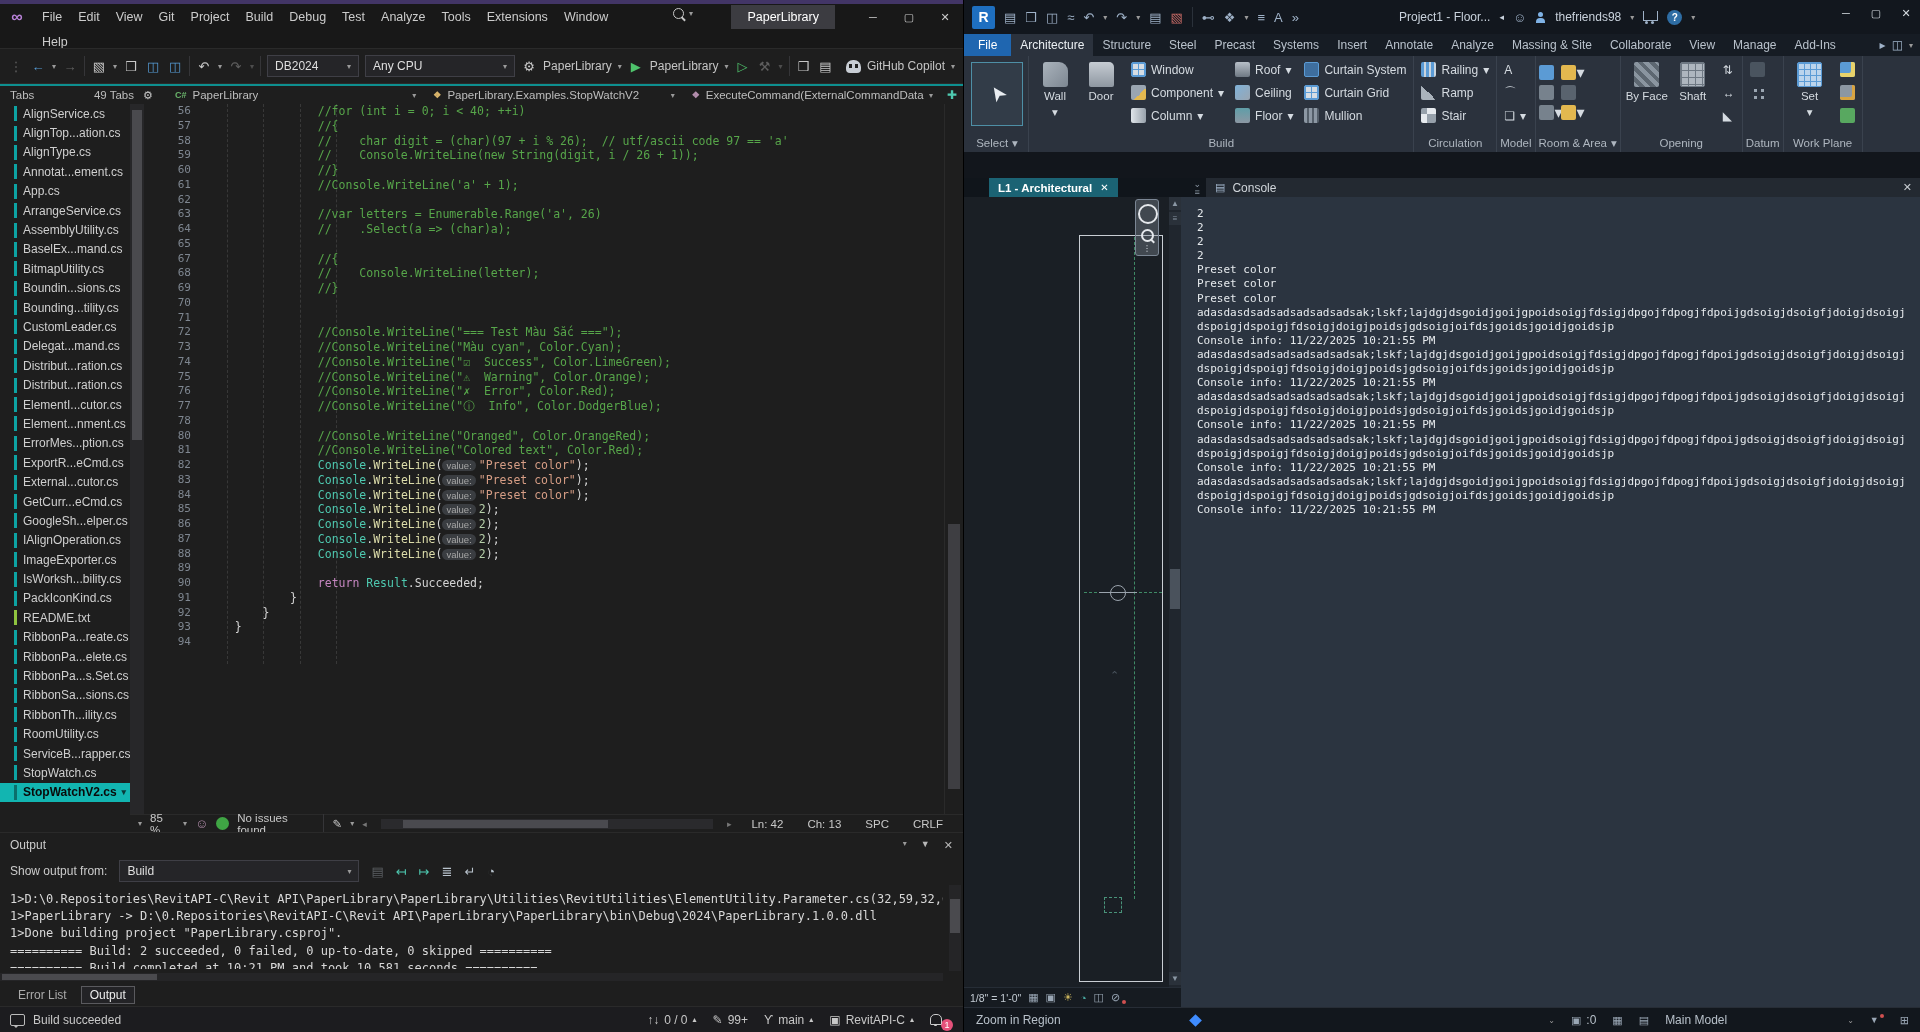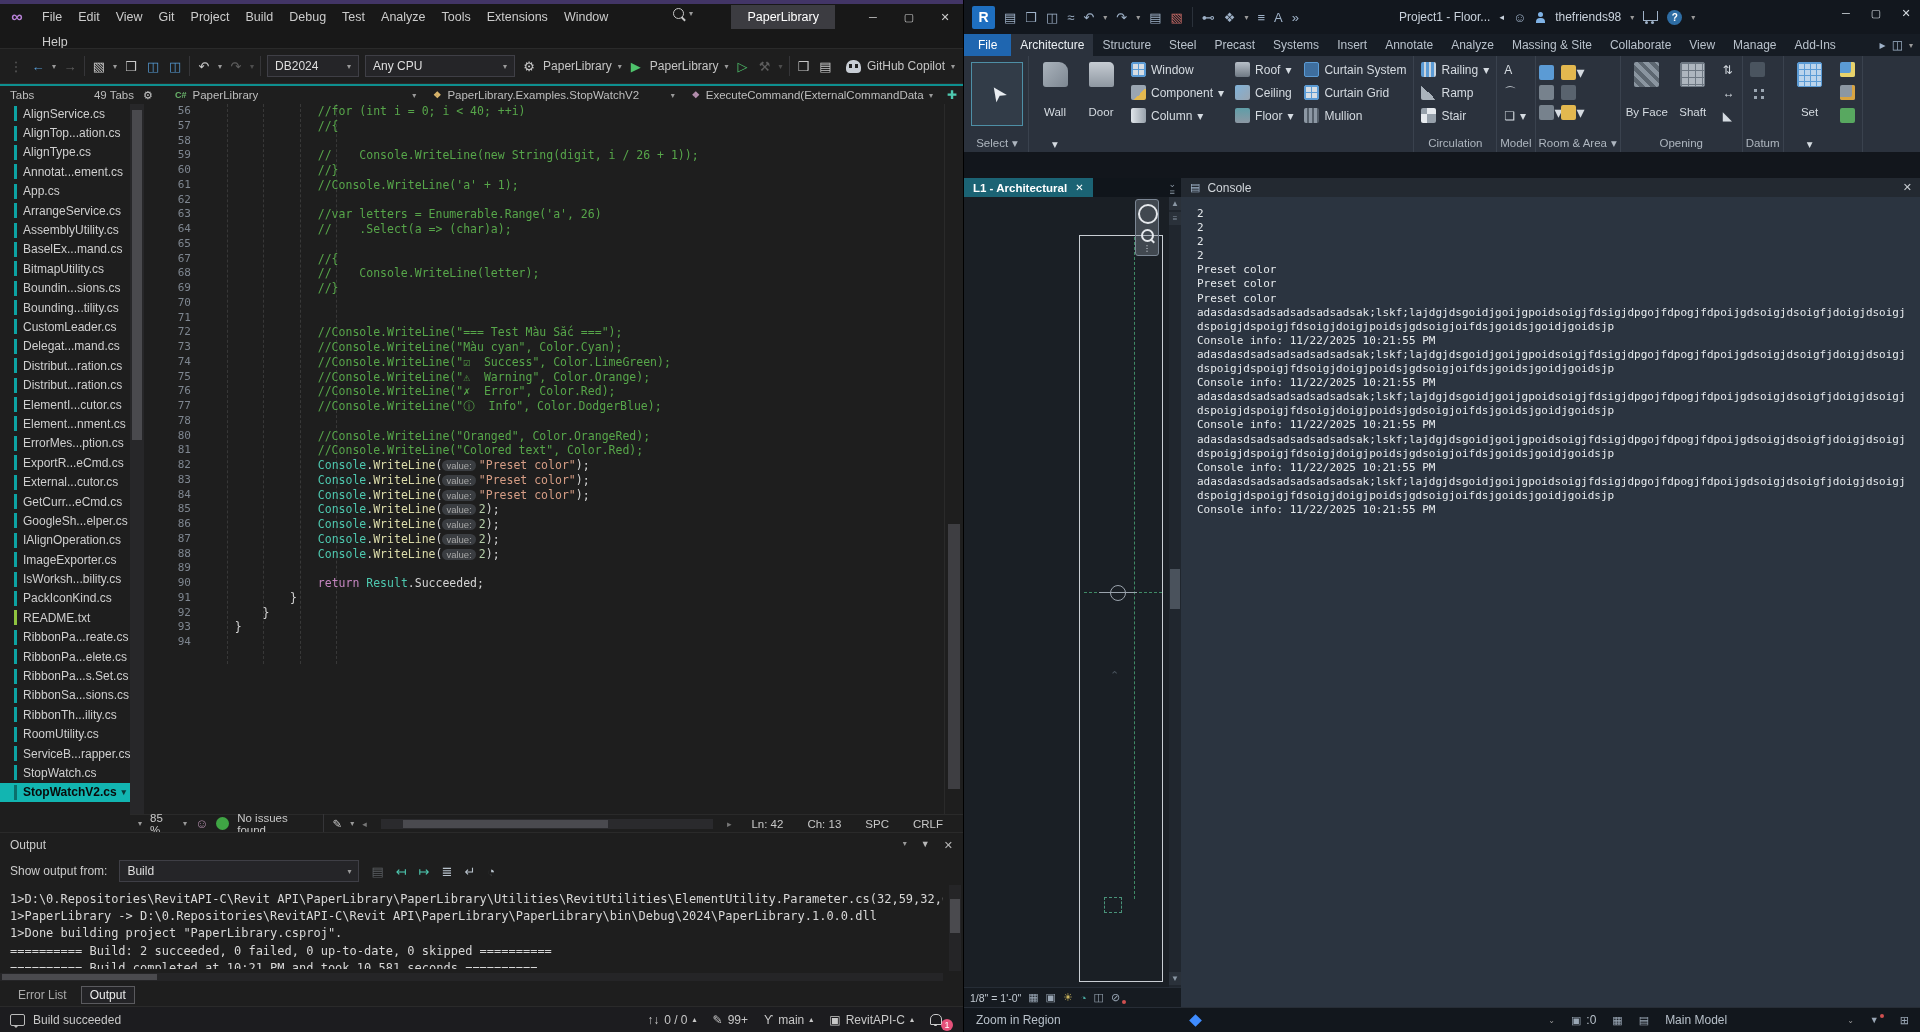--- a/index.html
+++ b/index.html
@@ -116,21 +116,21 @@
   .rtabs{position:absolute;top:34px;height:22px;left:0;right:0;background:#161C24;display:flex;font-size:12px;color:#B9C2CC;align-items:stretch;}
   .rtab{padding:0 9px;line-height:22px;white-space:nowrap;}
   .rtab.file{background:#1F66B0;color:#FFF;padding:0 14px;}
   .rtab.active{background:#2B323D;color:#ECF0F4;}
   .rtabs .tail{margin-left:auto;display:flex;align-items:center;gap:6px;padding-right:8px;color:#9FB2C8;}
 
   .ribbon{position:absolute;top:56px;height:96px;left:0;right:0;background:#2B323D;display:flex;color:#D5DBE1;box-sizing:border-box;padding-left:2px;}
   .rpanel{display:flex;flex-direction:column;border-right:1px solid #3A424E;padding:0 3px;box-sizing:border-box;}
   .pbody{flex:1;display:flex;gap:3px;align-items:flex-start;padding-top:2px;}
   .plabel{height:18px;text-align:center;font-size:11.5px;color:#AEB6BF;display:flex;align-items:center;justify-content:center;gap:4px;}
-  .rbtn-lg{width:46px;display:flex;flex-direction:column;align-items:center;gap:19px;padding-top:4px;font-size:11.5px;text-align:left;line-height:13px;}
+  .rbtn-lg{width:46px;display:flex;flex-direction:column;align-items:center;gap:3px;padding-top:4px;font-size:11.5px;text-align:left;line-height:13px;}
   .pcol{display:flex;flex-direction:column;}
   .rbtn-sm{height:23px;display:flex;align-items:center;gap:5px;padding:0 4px;font-size:12px;white-space:nowrap;}
   .pgrid{display:grid;grid-template-columns:18px 18px;gap:3px 4px;padding-top:5px;}
   .modify-btn{width:50px;height:62px;border:1px solid #4E8FA6;background:#323C48;display:flex;align-items:center;justify-content:center;margin:4px 2px 0 2px;}
   .cursor-ico{color:#E9EDF1;font-size:20px;display:inline-block;transform:rotate(-125deg);}
   .ic{width:15px;height:15px;border-radius:2px;background:#8C97A3;flex:none;}
   .ic.lg{width:25px;height:25px;}
   .ic-wall{background:linear-gradient(135deg,#AAB3BC,#7D8792);border-radius:3px 9px 3px 3px;}
   .ic-door{background:linear-gradient(180deg,#C6CCD3,#8E97A1);border-radius:2px 5px 2px 2px;}
   .ic-window,.ic-curtaingrid,.ic-set{border:1px solid #5B9BD5;box-sizing:border-box;background-color:#D6DDE4;background-image:linear-gradient(#5B9BD5 1px,transparent 1px),linear-gradient(90deg,#5B9BD5 1px,transparent 1px);background-size:6px 6px;}
@@ -152,21 +152,21 @@
   .ic-gold{background:#E3B84F;}
   .ic-bluebox{background:#5B9BD5;}
   .ic-graytag{background:#77828D;}
   .ic-dark{background:#59636E;}
   .ic-greencube{background:#58A860;}
   .ic-refplane{background:#8C97A3;box-shadow:inset -3px -3px 0 #D9A441;}
   .ic-showwp{background:#5B9BD5;box-shadow:inset -4px -4px 0 #E8D26A;}
 
   .rgap{position:absolute;top:152px;height:26px;left:0;right:0;background:#12161C;}
   .viewrow{position:absolute;top:178px;height:19px;left:0;right:0;display:flex;background:#10151B;}
-  .vrleft{width:217px;flex:none;display:flex;align-items:stretch;}
+  .vrleft{width:217px;flex:none;display:flex;align-items:stretch;margin-left:25px;}
   .vtab{display:flex;align-items:center;gap:8px;background:#1B6374;color:#FFF;font-size:11.5px;padding:0 9px;font-weight:bold;white-space:nowrap;}
   .vtab .x{font-weight:normal;font-size:10px;}
   .vmore{margin-left:auto;color:#8A97A4;font-size:9px;padding:2px 5px;line-height:8px;text-align:center;}
   .conhead{flex:1;background:#232931;display:flex;align-items:center;color:#D0D5DA;font-size:12px;padding:0 9px;gap:7px;}
   .conx{margin-left:auto;color:#C8CDD2;font-size:11px;}
 
   .canvas{position:absolute;top:197px;left:0;width:217px;height:790px;background:#1A1F25;overflow:hidden;}
   .croprect{position:absolute;left:115px;top:38px;width:82px;height:745px;border:1px solid #C9CED4;}
   .dashline{position:absolute;left:170px;top:40px;height:662px;width:0;border-left:1px dashed #3F8A66;}
   .dashbox{position:absolute;left:140px;top:700px;width:16px;height:14px;border:1px dashed #49937A;}
@@ -446,21 +446,21 @@
       </div>
 
     <div class="editor" id="code-editor">
       <div class="guide" style="left:83px"></div>
       <div class="guide" style="left:119px"></div>
       <div class="guide" style="left:156px"></div>
       <div class="guide" style="left:192px"></div>
       <div id="code-lines">
           <div class="cline"><span class="ln">56</span><span><span class="cm">                //for (int i = 0; i &lt; 40; ++i)</span></span></div>
           <div class="cline"><span class="ln">57</span><span><span class="cm">                //{</span></span></div>
-          <div class="cline"><span class="ln">58</span></div>
+          <div class="cline"><span class="ln">58</span><span><span class="cm">                //    char digit = (char)(97 + i % 26);  // utf/ascii code 97 == 'a'</span></span></div>
           <div class="cline"><span class="ln">59</span><span><span class="cm">                //    Console.WriteLine(new String(digit, i / 26 + 1));</span></span></div>
           <div class="cline"><span class="ln">60</span><span><span class="cm">                //}</span></span></div>
           <div class="cline"><span class="ln">61</span><span><span class="cm">                //Console.WriteLine('a' + 1);</span></span></div>
           <div class="cline"><span class="ln">62</span><span></span></div>
           <div class="cline"><span class="ln">63</span><span><span class="cm">                //var letters = Enumerable.Range('a', 26)</span></span></div>
           <div class="cline"><span class="ln">64</span><span><span class="cm">                //    .Select(a =&gt; (char)a);</span></span></div>
           <div class="cline"><span class="ln">65</span><span></span></div>
           <div class="cline"><span class="ln">67</span><span><span class="cm">                //{</span></span></div>
           <div class="cline"><span class="ln">68</span><span><span class="cm">                //    Console.WriteLine(letter);</span></span></div>
           <div class="cline"><span class="ln">69</span><span><span class="cm">                //}</span></span></div>

